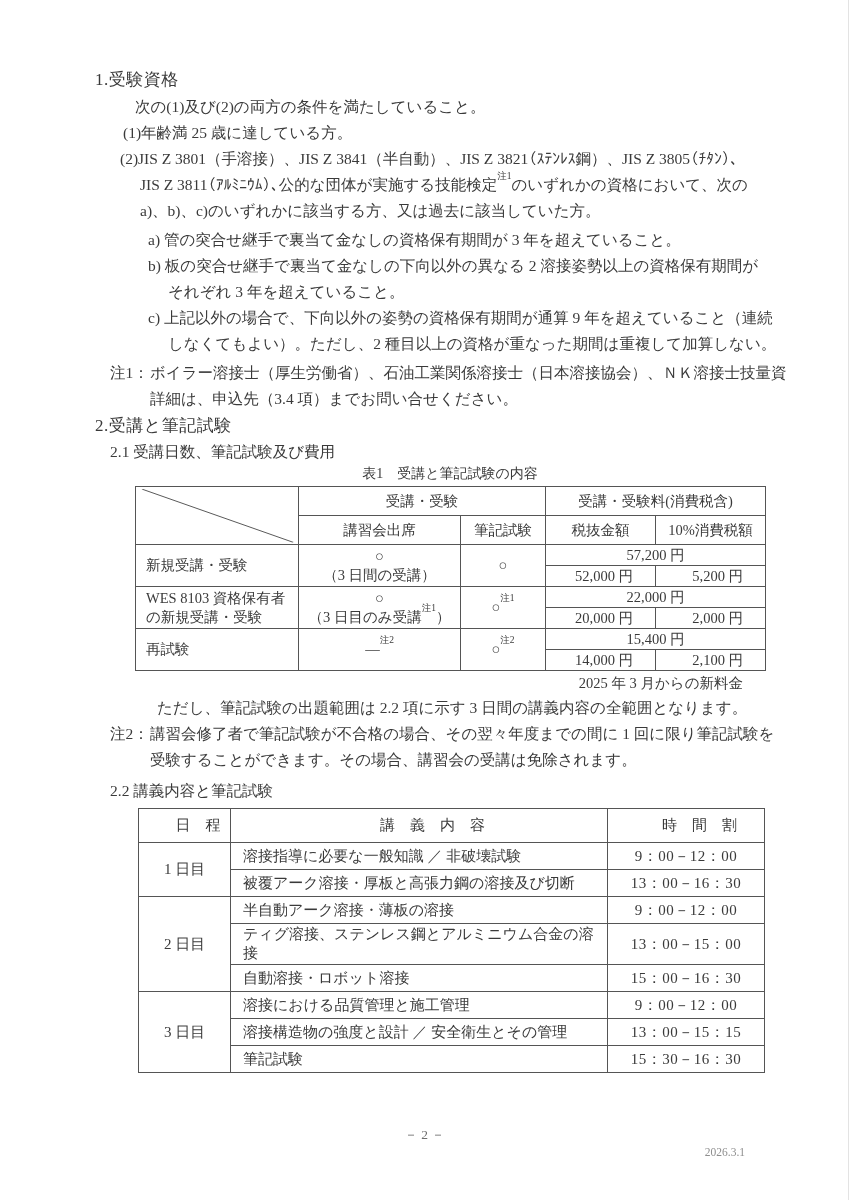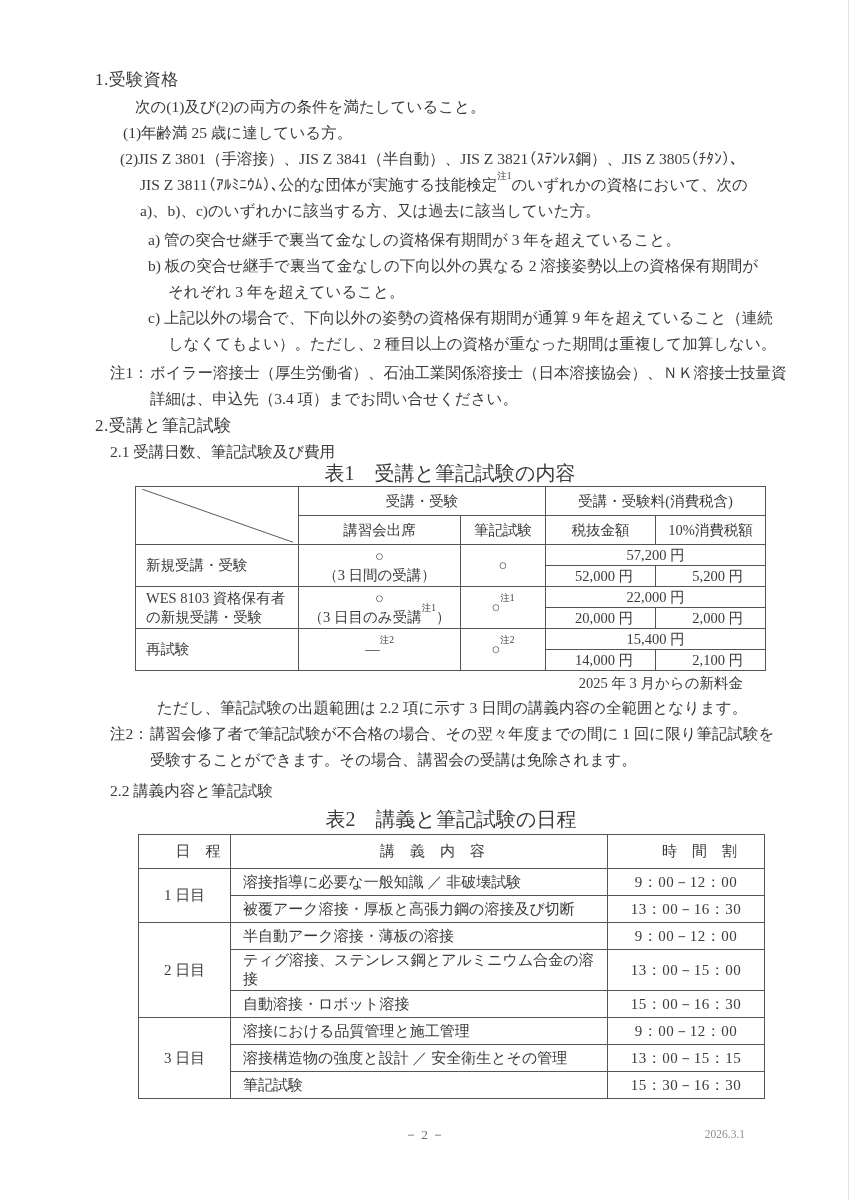--- a/index.html
+++ b/index.html
@@ -5,21 +5,21 @@
   html,body { margin:0; padding:0; background:#ffffff; }
   body { width:849px; height:1200px; position:relative;
          font-family:"Liberation Serif","DejaVu Serif",serif;
          color:#3a3a3a; -webkit-font-smoothing:antialiased; }
   .page { position:relative; width:849px; height:1200px; box-sizing:border-box;
           padding:66px 84px 0 95px; border-right:1px solid #e3e3e3; overflow:hidden; }
 
   .h-main { font-size:17px; line-height:28px; letter-spacing:0.5px; }
   .h-sub  { font-size:15.5px; line-height:23px; padding-left:15px; }
   .line   { font-size:15.5px; line-height:26px; white-space:nowrap; }
-  .tbl-caption { font-size:20px; line-height:21px; text-align:center; }
+  .tbl-caption { font-size:14px; line-height:21px; text-align:center; }
 
   .ind-intro { padding-left:40px; }
   .ind-item  { padding-left:28px; }
   .ind-item2 { padding-left:25px; }
   .ind-cont  { padding-left:45px; }
   .ind-abc   { padding-left:53px; }
   .ind-abc-cont { padding-left:73px; }
   .ind-note  { padding-left:55px; }
   .ind-note2 { padding-left:62px; }
   .note-first { padding-left:15px; }
@@ -51,21 +51,21 @@
   .t2 tr.hrow td { height:31px; text-align:center;padding-left:28px; }
   .t2 .day { text-align:center; }
   .t2 .content { text-align:left; padding-left:12px; height:24px; }
   .t2 .time { text-align:center; letter-spacing:0.5px; }
 
   .h-22 { margin-top:6px; }
   .cap2 { margin-top:4px; line-height:22px; }
 
   .footer { position:absolute; top:1126px; left:0; width:849px; height:24px;
             text-align:center; font-size:13.5px; color:#6e6e6e; }
-  .footer .date { position:absolute; right:104px; top:2px; font-size:11.5px; color:#8e8e8e;text-align:center; }
+  .footer .date { position:absolute; right:104px; top:20px; font-size:11.5px; color:#8e8e8e;text-align:center; }
 </style>
 </head>
 <body>
 
 <div class="page">
 
   <div class="h-main">1.受験資格</div>
   <div class="line ind-intro">次の(1)及び(2)の両方の条件を満たしていること。</div>
   <div class="line ind-item">(1)年齢満 25 歳に達している方。</div>
 
@@ -164,21 +164,20 @@
     <div class="line ind-note2">ただし、筆記試験の出題範囲は 2.2 項に示す 3 日間の講義内容の全範囲となります。</div>
   </div>
   <div>
     <div class="line note-first"><span class="note-label">注2：</span><span>講習会修了者で筆記試験が不合格の場合、その翌々年度までの間に 1 回に限り筆記試験を</span></div>
     <div class="line ind-note">受験することができます。その場合、講習会の受講は免除されます。</div>
   </div>
 
   <div class="h-sub h-22">2.2  講義内容と筆記試験</div>
 
   <div class="t2-wrap">
-    <div class="tbl-caption cap2" style="width:626px;margin-left:43px;">表2　講義と筆記試験の日程</div>
 
     <table class="t2">
       <colgroup>
           <col style="width:92px">
           <col style="width:377px">
           <col style="width:157px">
         </colgroup>
       <tbody>
           <tr class="hrow">
         <td>日　程</td>

